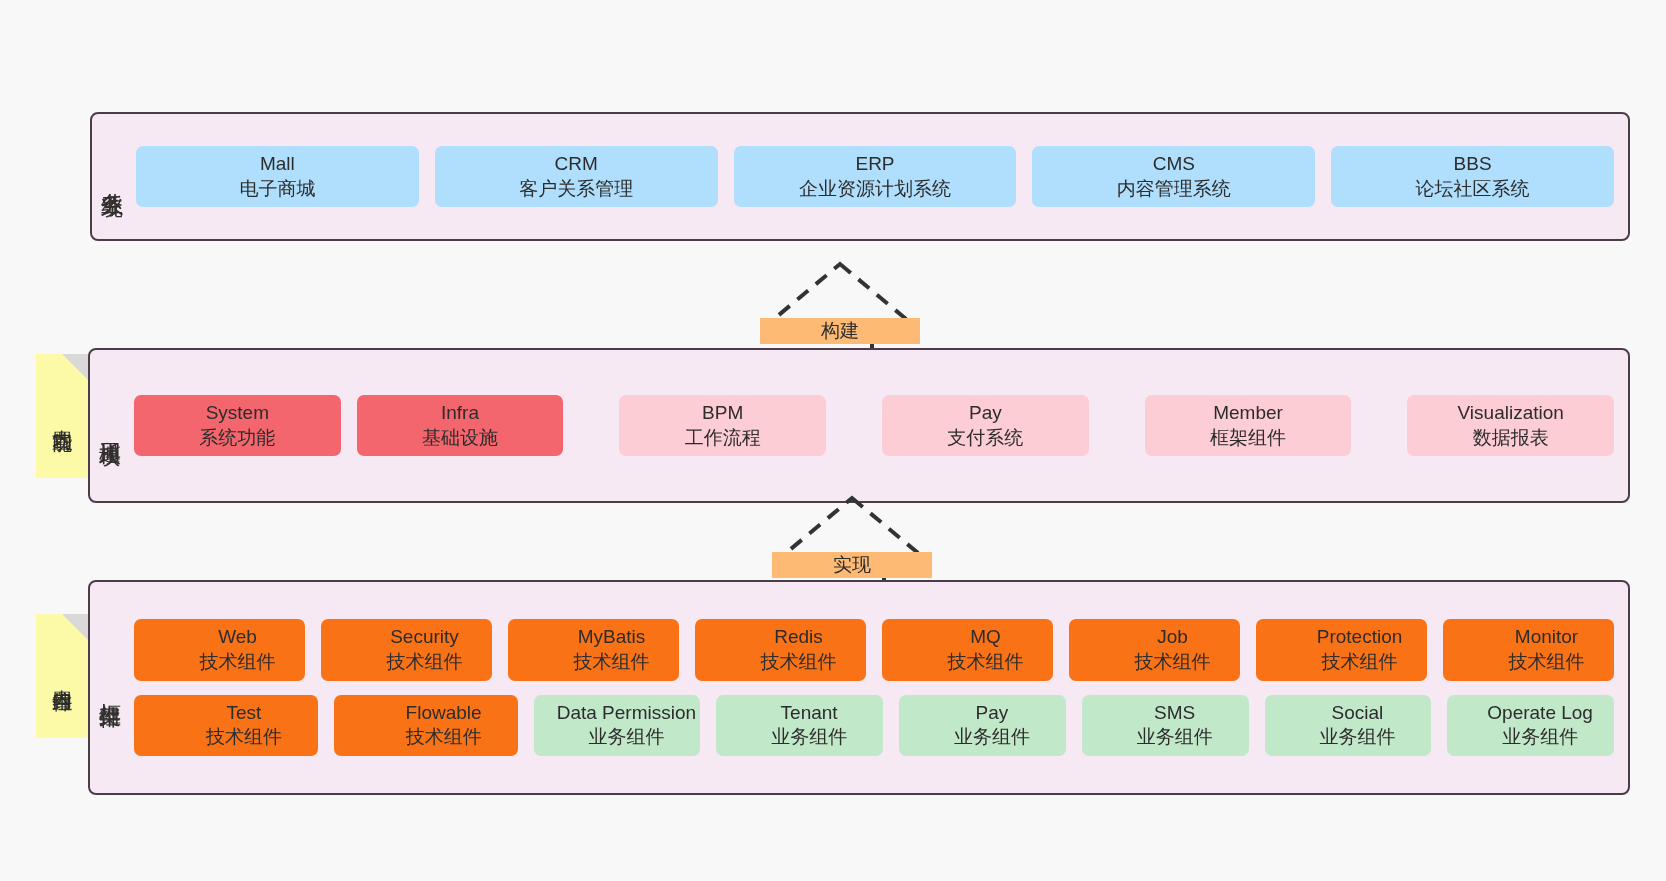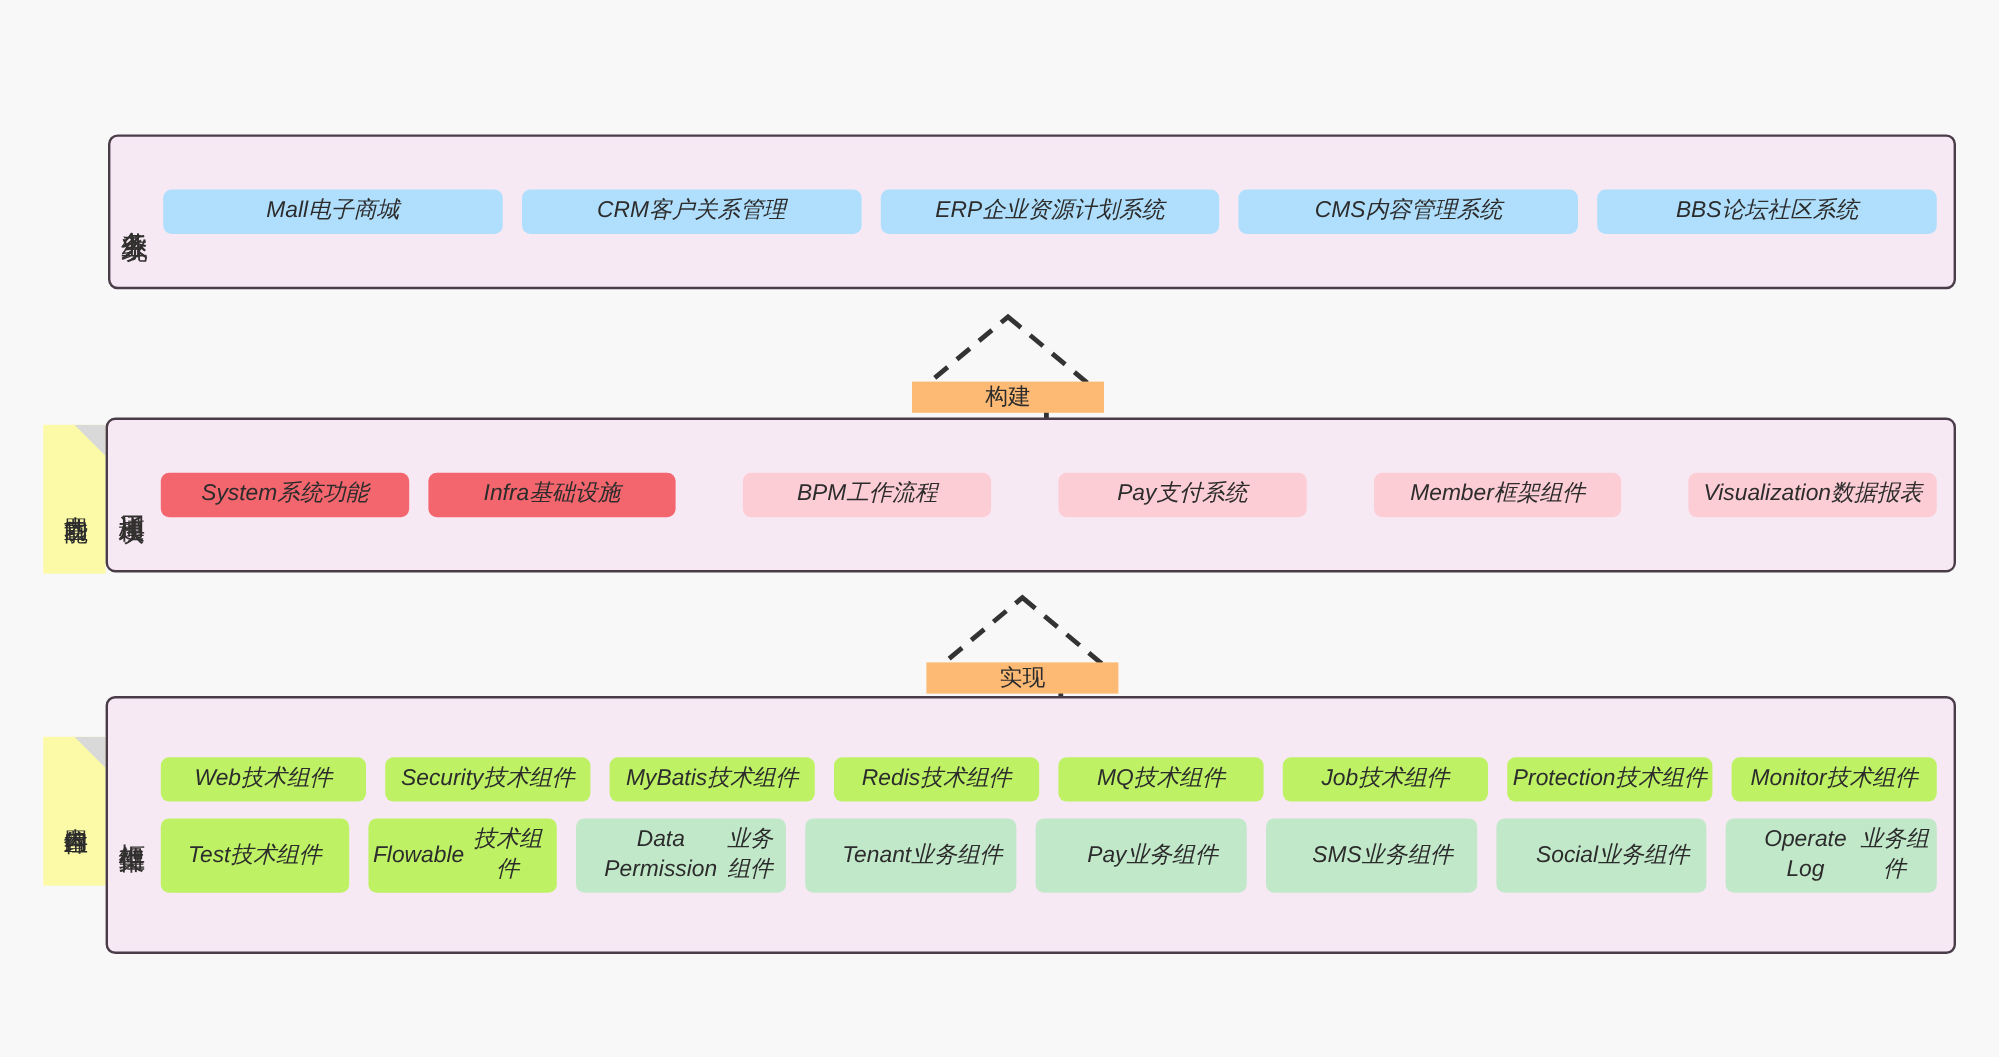--- a/index.html
+++ b/index.html
@@ -49,38 +49,37 @@
   .row{
     display:flex;
     flex-direction:row;
     gap:16px;
     align-items:stretch;
   }
   .card{
     flex:1 1 0;
     border-radius:7px;
     display:flex;
-    flex-direction:row;
+    flex-direction:column;
     align-items:center;
     justify-content:center;
     text-align:center;
     font-size:19px;
     line-height:1.3;
     color:#2c2c2c;
     box-sizing:border-box;
     padding:6px 4px;
-    font-style:italic;
   }
   .card .ln{display:block;}
 
   
   .c-blue   {background:#b0dffd;}
   .c-red    {background:#f4666e;}
   .c-pink   {background:#fccdd5;margin-left:40px;}
-  .c-green  {background:#bef264;}
+  .c-green  {background:#f97316;padding-left:40px;}
   .c-lgreen {background:#c2e8ca;padding-left:23px;}
 
   
   .note{
     position:absolute;
     box-sizing:border-box;
     background:#fcfaa6;
     display:flex;
     align-items:center;
     justify-content:center;
@@ -157,21 +156,21 @@
     <svg viewBox="0 0 160 100" xmlns="http://www.w3.org/2000/svg">
       <path d="M80 6 L152 66 L112 66 L112 96 L48 96 L48 66 L8 66 Z" fill="none" stroke="#333333" stroke-width="4" stroke-dasharray="14,10" stroke-linejoin="miter"></path>
     </svg>
     <div class="lbl">构建</div>
   </div>
 
   <div class="note" style="left:36px;top:354px;width:52px;height:124px;">
     <span>内置功能</span>
   </div>
 
-  <div class="layer" id="layer-1" style="left:88px;top:348px;width:1542px;height:129px;">
+  <div class="layer" id="layer-1" style="left:88px;top:348px;width:1542px;height:155px;">
     <div class="layer-title">通用模块</div>
     <div class="layer-body">
       <div class="row">
         <div class="card c-red">
           <span class="ln">System</span>
           <span class="ln">系统功能</span>
         </div>
         <div class="card c-red">
           <span class="ln">Infra</span>
           <span class="ln">基础设施</span>

